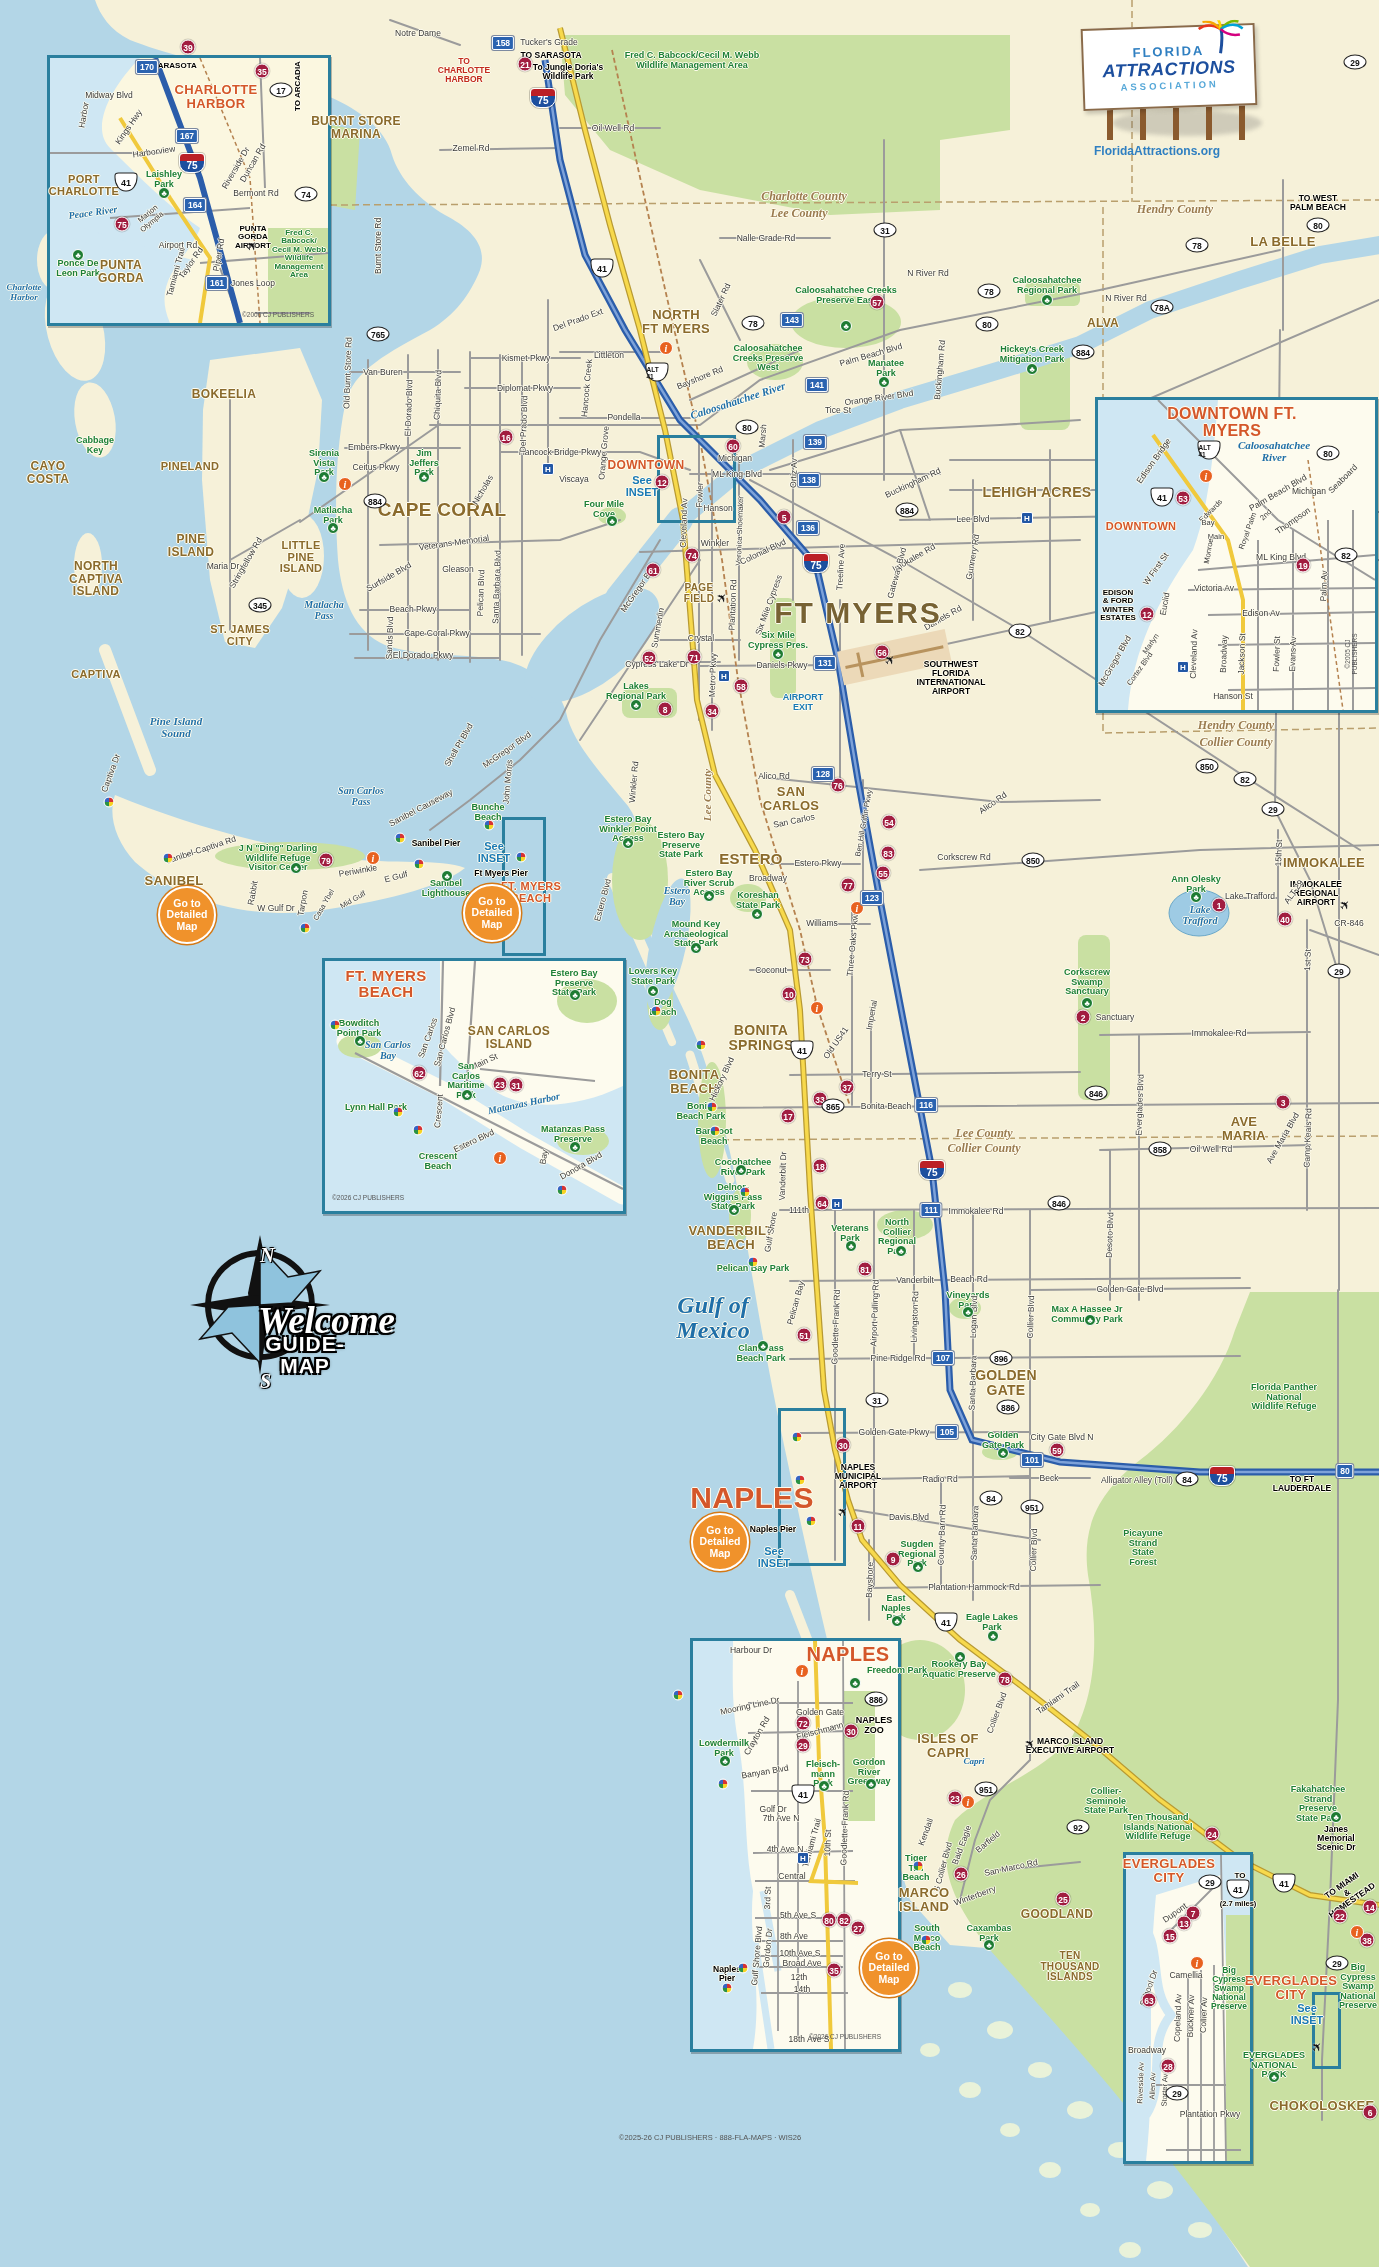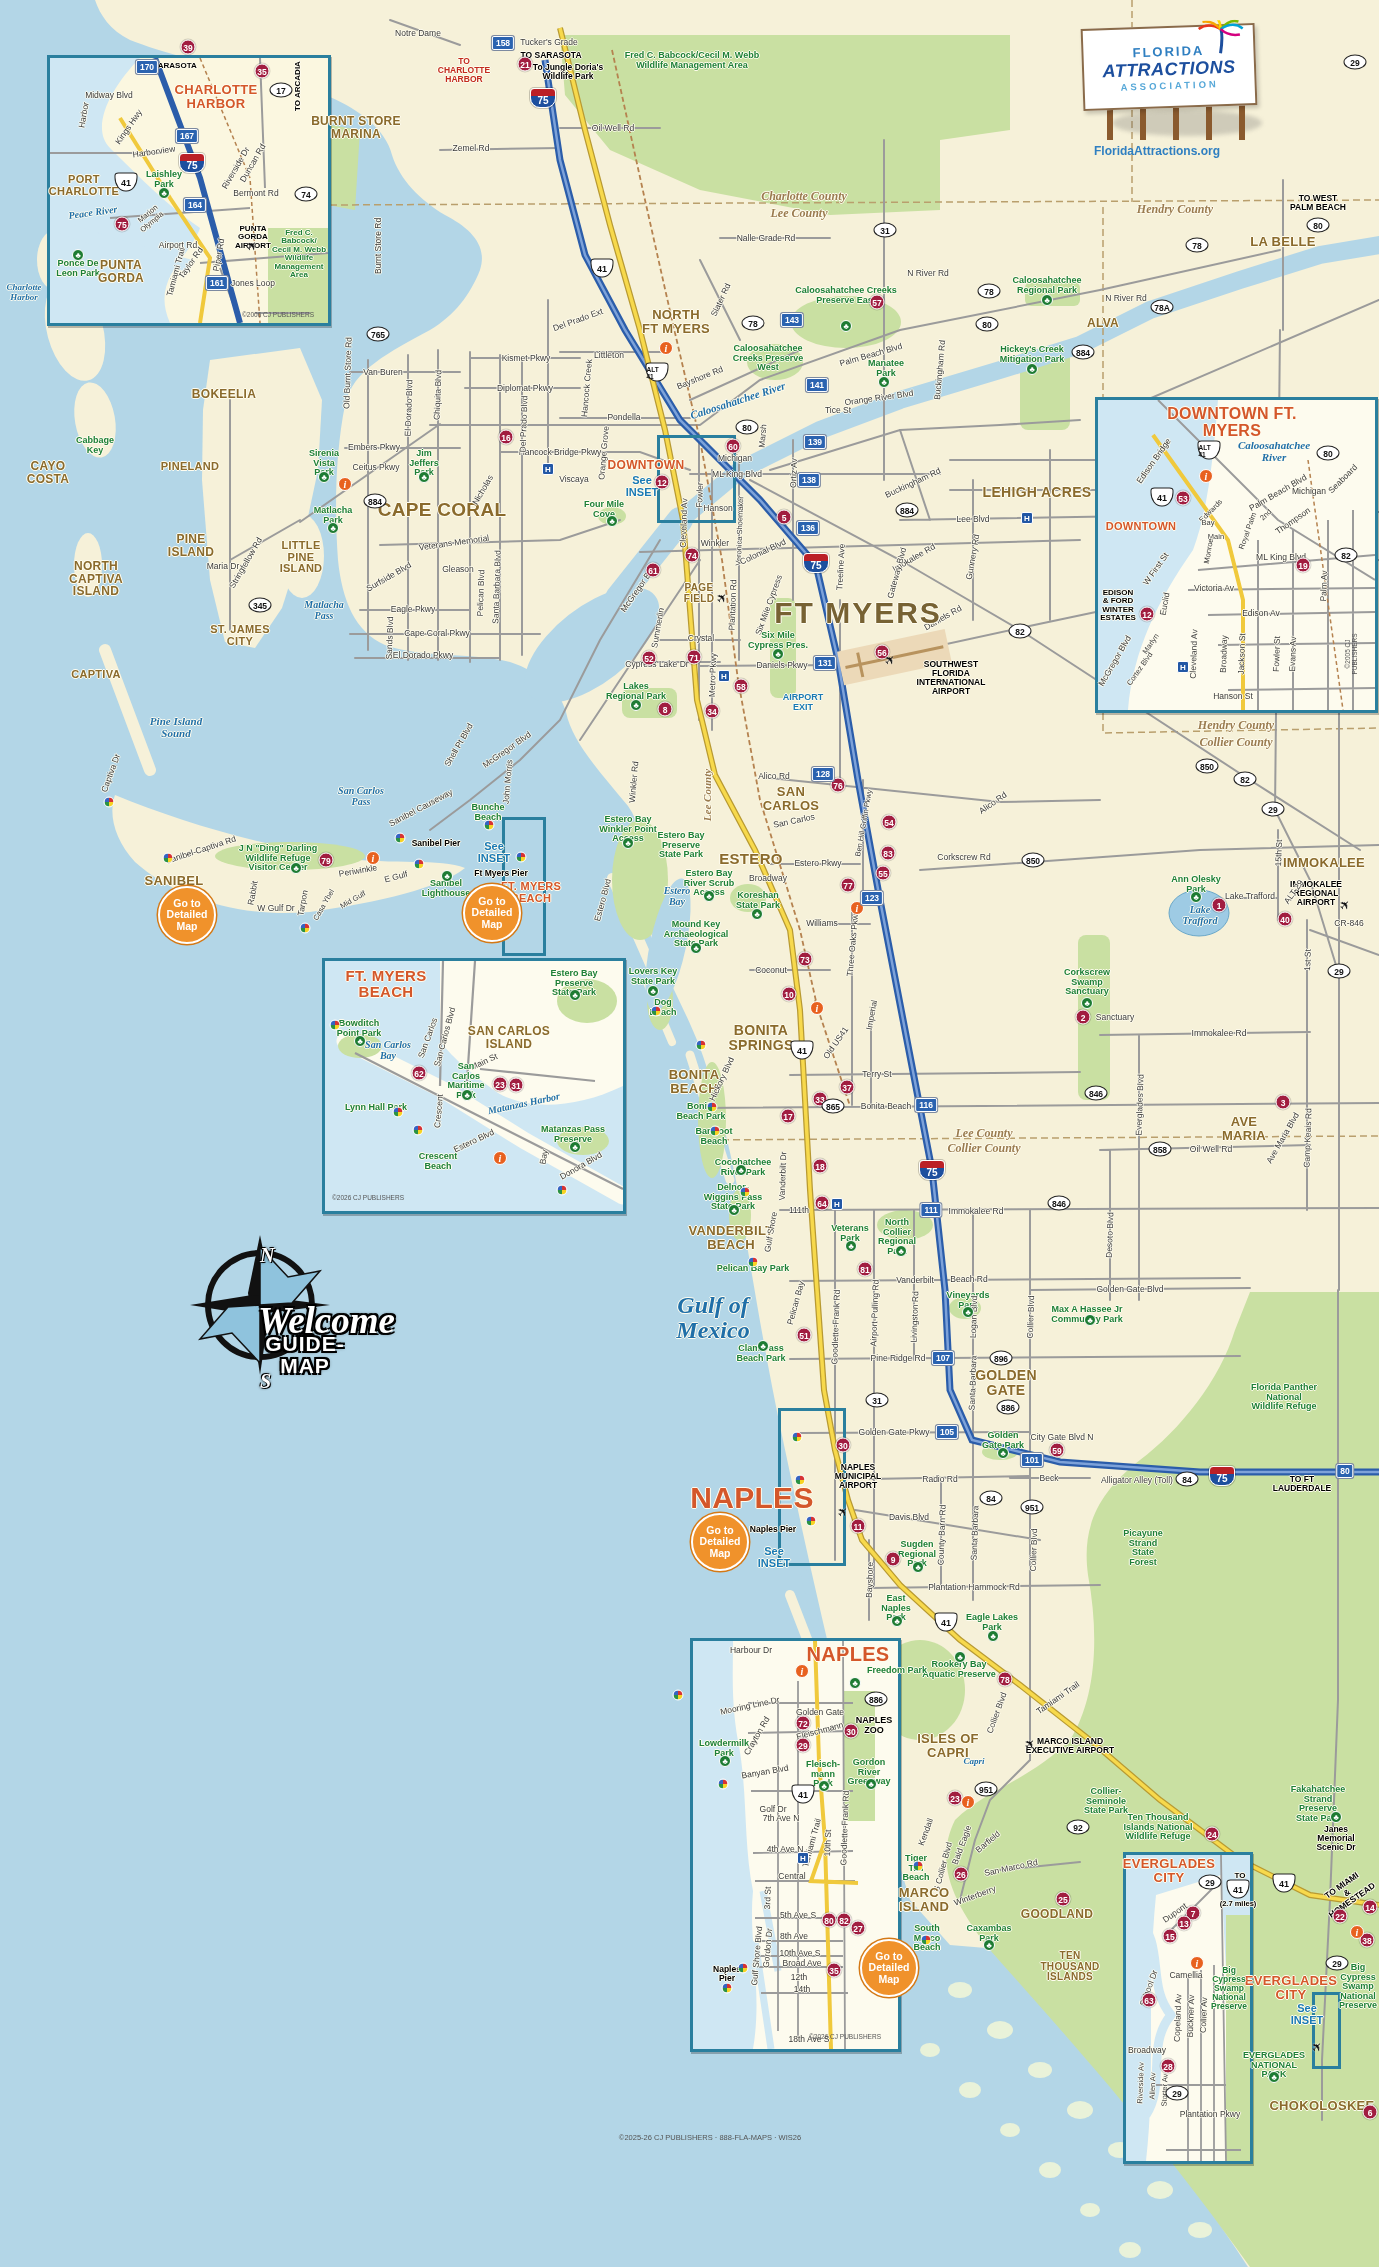--- a/index.html
+++ b/index.html
@@ -347,21 +347,21 @@
 Park</div>
       <div class="lbl c-park" style="left: 333px; top: 516px; transform: translate(-50%, -50%);">Matlacha
 Park</div>
       <div class="lbl c-city" style="font-size: 19px; left: 442px; top: 510px; transform: translate(-50%, -50%);">CAPE CORAL</div>
       <div class="lbl c-road" style="left: 483px; top: 490px; transform: translate(-50%, -50%) rotate(-60deg);">Nicholas</div>
       <div class="lbl c-road" style="left: 454px; top: 543px; transform: translate(-50%, -50%) rotate(-8deg);">Veterans Memorial</div>
       <div class="lbl c-road" style="left: 458px; top: 569px; transform: translate(-50%, -50%);">Gleason</div>
       <div class="lbl c-road" style="left: 389px; top: 577px; transform: translate(-50%, -50%) rotate(-30deg);">Surfside Blvd</div>
       <div class="lbl c-road" style="left: 497px; top: 587px; transform: translate(-50%, -50%) rotate(-88deg);">Santa Barbara Blvd</div>
       <div class="lbl c-road" style="left: 481px; top: 593px; transform: translate(-50%, -50%) rotate(-88deg);">Pelican Blvd</div>
-      <div class="lbl c-road" style="left: 413px; top: 609px; transform: translate(-50%, -50%);">Eagle Pkwy</div>
+      <div class="lbl c-road" style="left: 413px; top: 609px; transform: translate(-50%, -50%);">Beach Pkwy</div>
       <div class="lbl c-road" style="left: 390px; top: 638px; transform: translate(-50%, -50%) rotate(-88deg);">Sands Blvd</div>
       <div class="lbl c-road" style="left: 437px; top: 633px; transform: translate(-50%, -50%);">Cape Coral Pkwy</div>
       <div class="lbl c-road" style="left: 423px; top: 655px; transform: translate(-50%, -50%);">El Dorado Pkwy</div>
       <div class="lbl c-city" style="font-size: 12px; left: 224px; top: 394px; transform: translate(-50%, -50%);">BOKEELIA</div>
       <div class="lbl c-park" style="left: 95px; top: 446px; transform: translate(-50%, -50%);">Cabbage
 Key</div>
       <div class="lbl c-city" style="font-size: 11px; left: 190px; top: 467px; transform: translate(-50%, -50%);">PINELAND</div>
       <div class="lbl c-city" style="font-size: 12px; left: 48px; top: 473px; transform: translate(-50%, -50%);">CAYO
 COSTA</div>
       <div class="lbl c-city" style="font-size: 12px; left: 191px; top: 546px; transform: translate(-50%, -50%);">PINE

